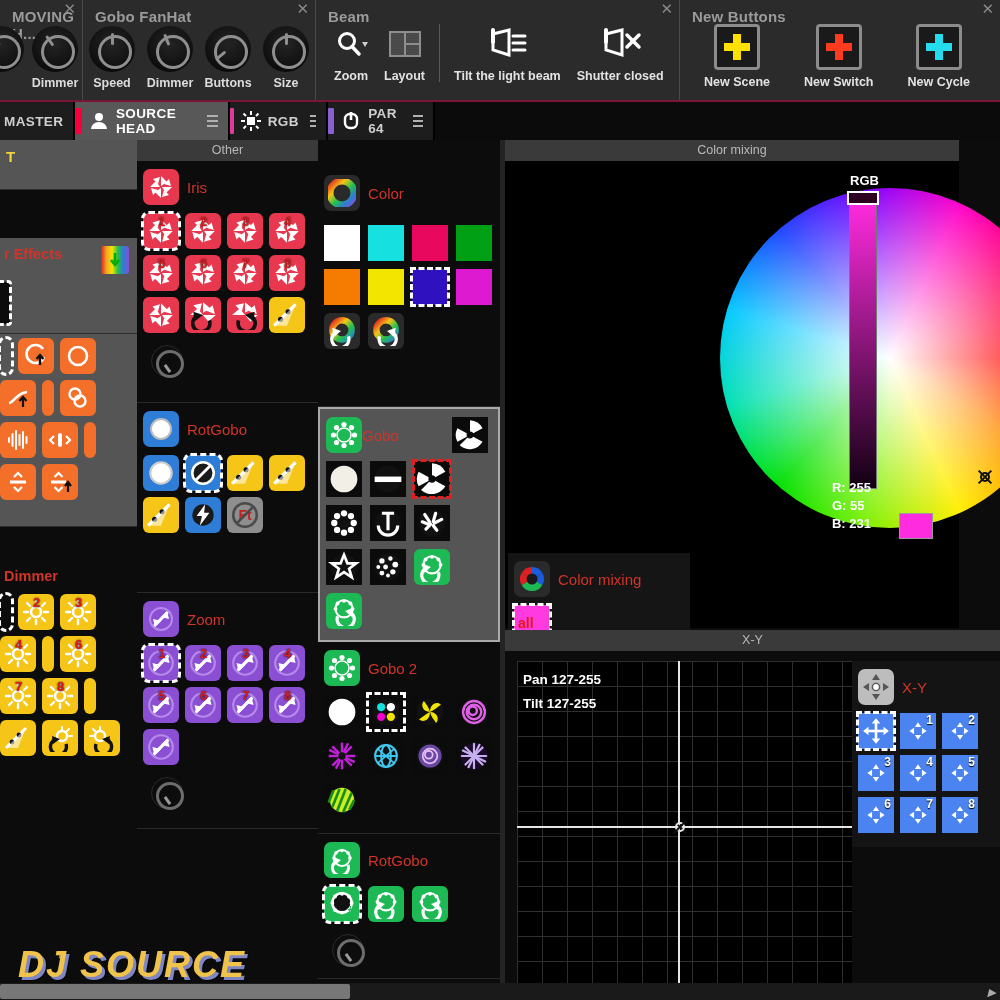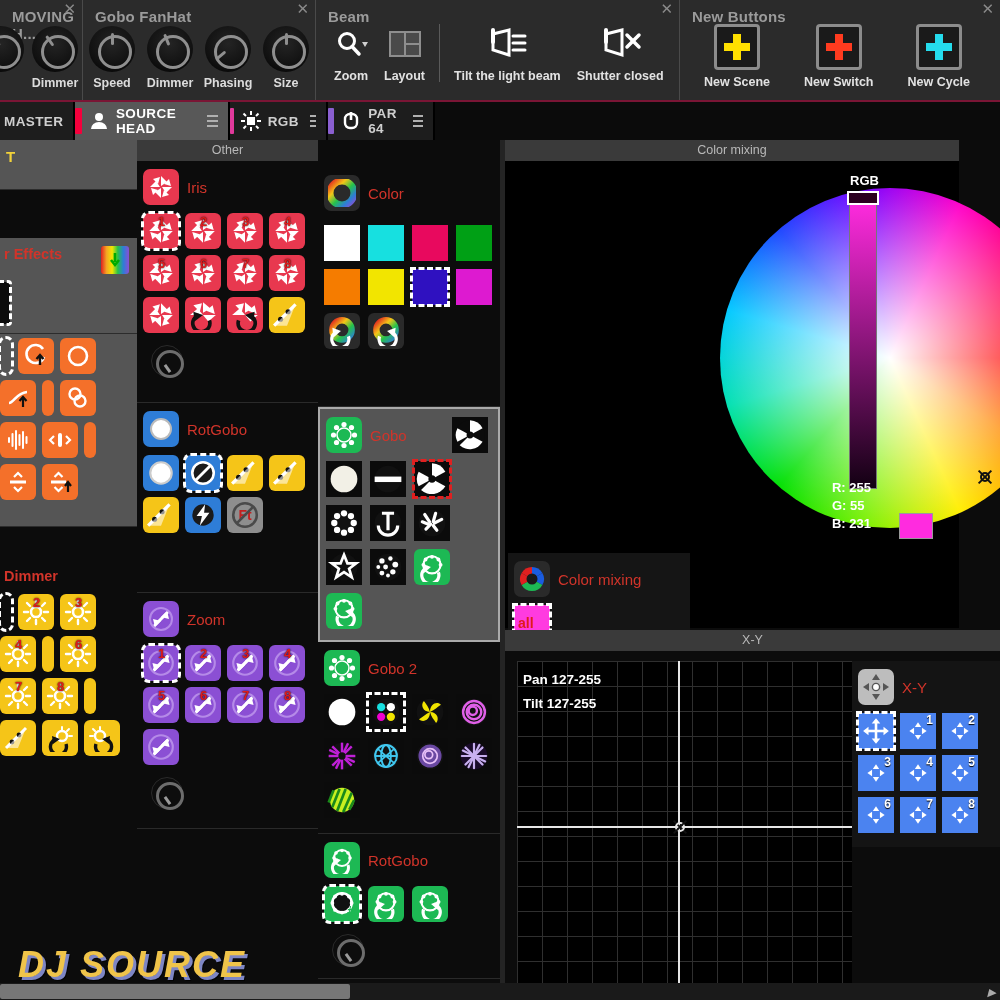--- a/index.html
+++ b/index.html
@@ -146,21 +146,21 @@
         <div class="ctl">
           <div class="knob">
               <i class="tick" style="transform:rotate(-22deg)"></i>
             </div>
           <div class="ctl-label">Dimmer</div>
         </div>
         <div class="ctl">
           <div class="knob">
               <i class="tick" style="transform:rotate(-130deg)"></i>
             </div>
-          <div class="ctl-label">Phasing</div>
+          <div class="ctl-label">Buttons</div>
         </div>
         <div class="ctl">
           <div class="knob">
               <i class="tick" style="transform:rotate(0deg)"></i>
             </div>
           <div class="ctl-label">Size</div>
         </div>
       </div>
     </div>
 
@@ -938,21 +938,21 @@
               </defs>
           <path d="M8 19 A8 8 0 1 0 18 14" fill="none" stroke="#fff" stroke-width="3"></path>
               <polygon points="23,11 15,14 22,20" fill="#fff"></polygon>
             </svg>
         </div>
       </div>
     </div>
 
     <div class="sect sel" style="height:235px">
       <div class="sect-hd" style="justify-content:space-between">
-        <div style="display:flex;align-items:center;gap:8px">
+        <div style="display:flex;align-items:center;">
           <span class="iconbtn" style="background:#1db954">
             <svg width="28" height="28" viewBox="0 0 28 28">
                 <circle cx="14" cy="14" r="12" fill="#1db954"></circle>
                 <circle cx="14" cy="14" r="7" fill="#1db954" stroke="#fff" stroke-width="1.5"></circle>
             <g fill="#fff">
                   <circle cx="14" cy="3.5" r="2.6"></circle>
                   <circle cx="21.5" cy="6.5" r="2.6"></circle>
                   <circle cx="24.5" cy="14" r="2.6"></circle>
                   <circle cx="21.5" cy="21.5" r="2.6"></circle>
                   <circle cx="14" cy="24.5" r="2.6"></circle>

